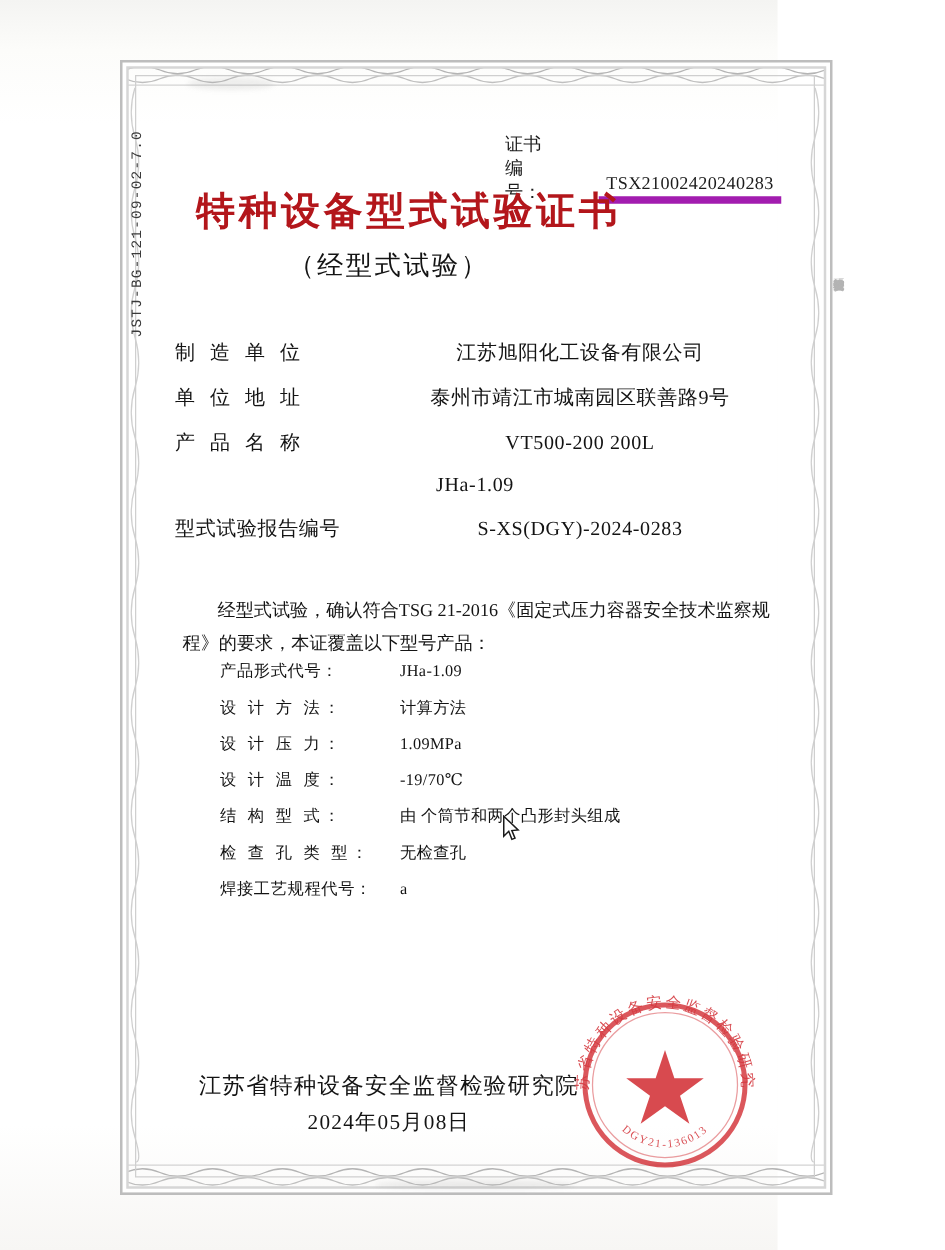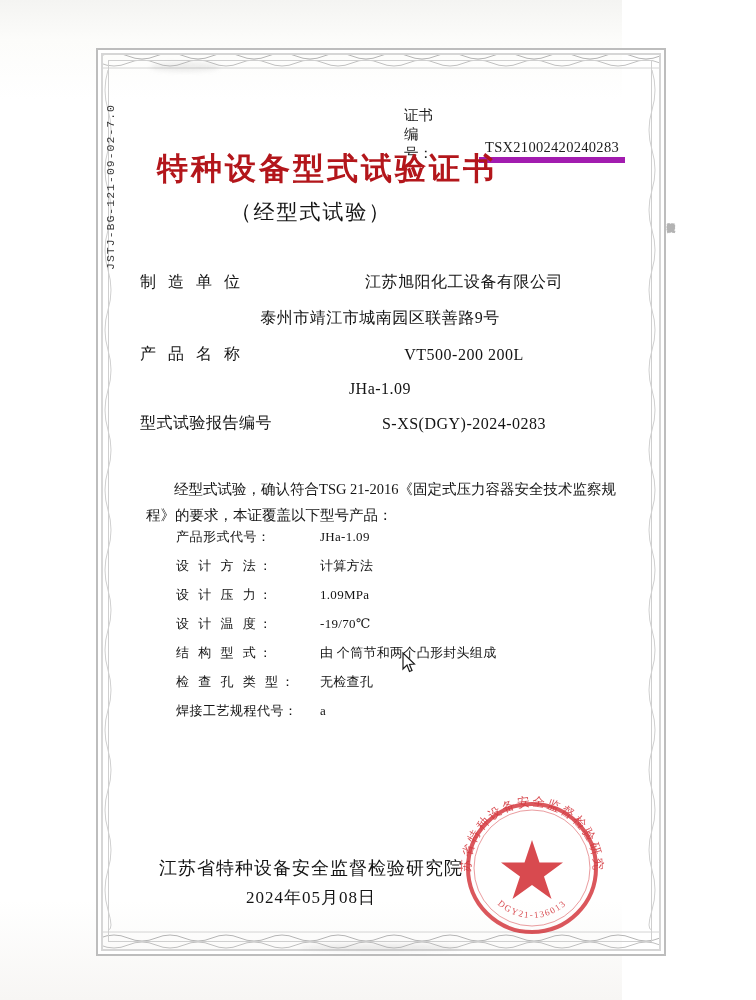--- a/index.html
+++ b/index.html
@@ -307,20 +307,21 @@
 
   <div class="title-main">特种设备型式试验证书</div>
   <div class="title-sub">（经型式试验）</div>
 
   <div class="fields">
     <div class="field-row">
       <span class="field-label">制 造 单 位</span>
       <span class="field-value">江苏旭阳化工设备有限公司</span>
     </div>
     <div class="field-row">
+      <span class="field-label">单 位 地 址</span>
       <span class="field-value">泰州市靖江市城南园区联善路9号</span>
     </div>
     <div class="field-row">
       <span class="field-label">产 品 名 称</span>
       <span class="field-value mono">VT500-200 200L</span>
     </div>
     <div class="field-row">
       <span class="field-value mono">JHa-1.09</span>
     </div>
     <div class="field-row">

